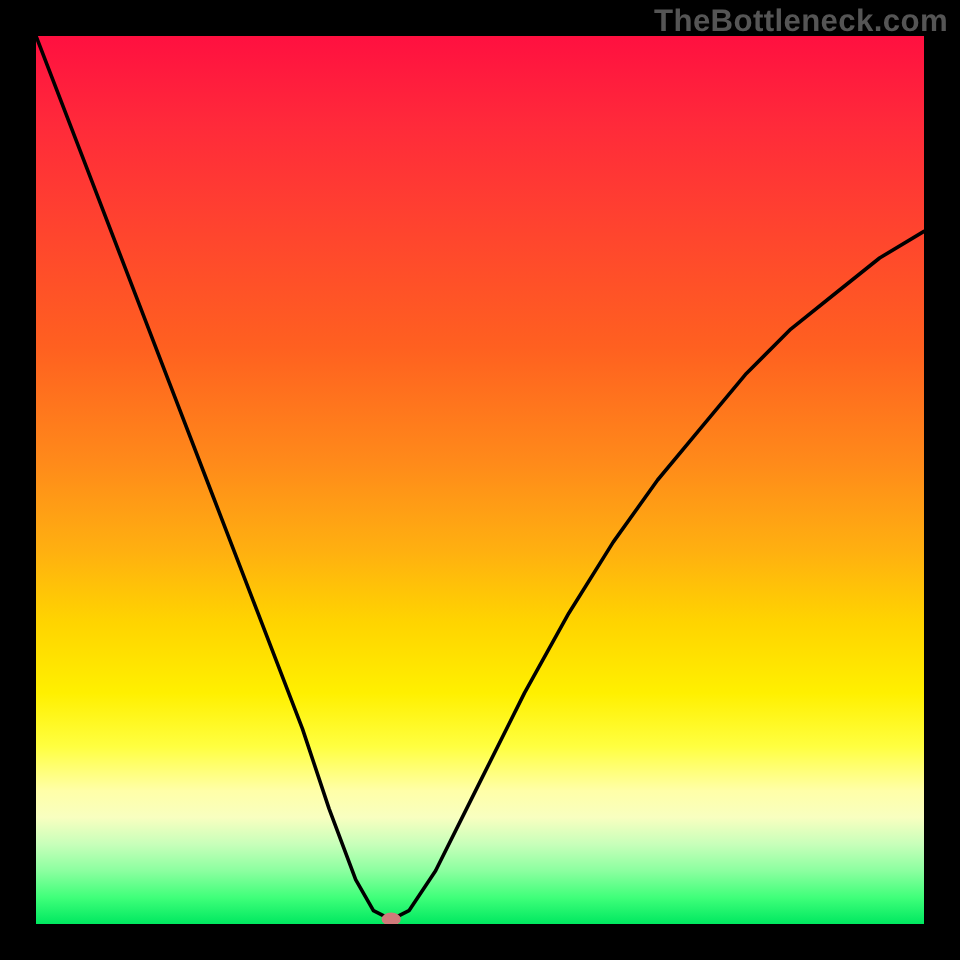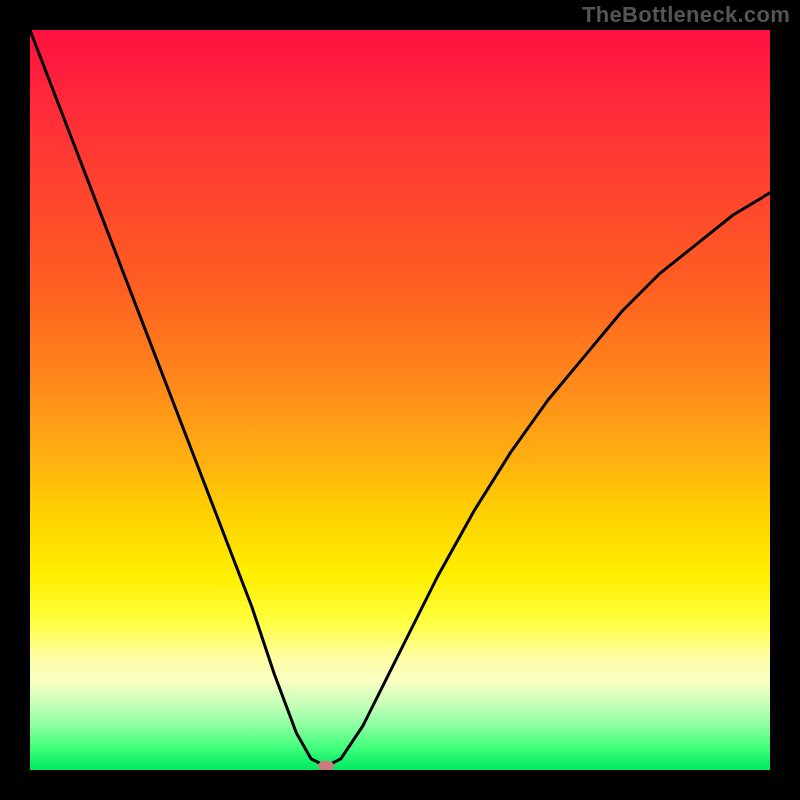--- a/index.html
+++ b/index.html
@@ -15,21 +15,21 @@
     position: relative;
     width: 800px;
     height: 800px;
     background: #000;
   }
   .attribution {
     position: absolute;
     top: 2px;
     right: 10px;
     color: #555;
-    font-size: 22px;
+    font-size: 26px;
     font-weight: 600;
     letter-spacing: 0.3px;
     z-index: 5;
     user-select: none;
   }
   .plot-area {
     position: absolute;
     left: 30px;
     top: 30px;
     width: 740px;

